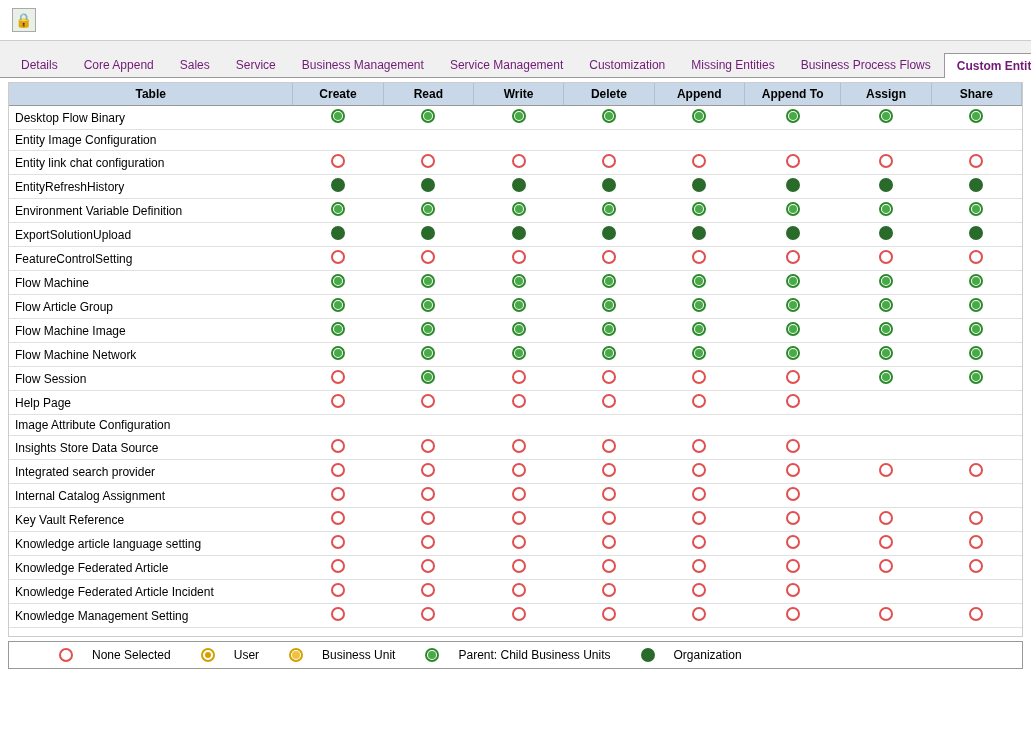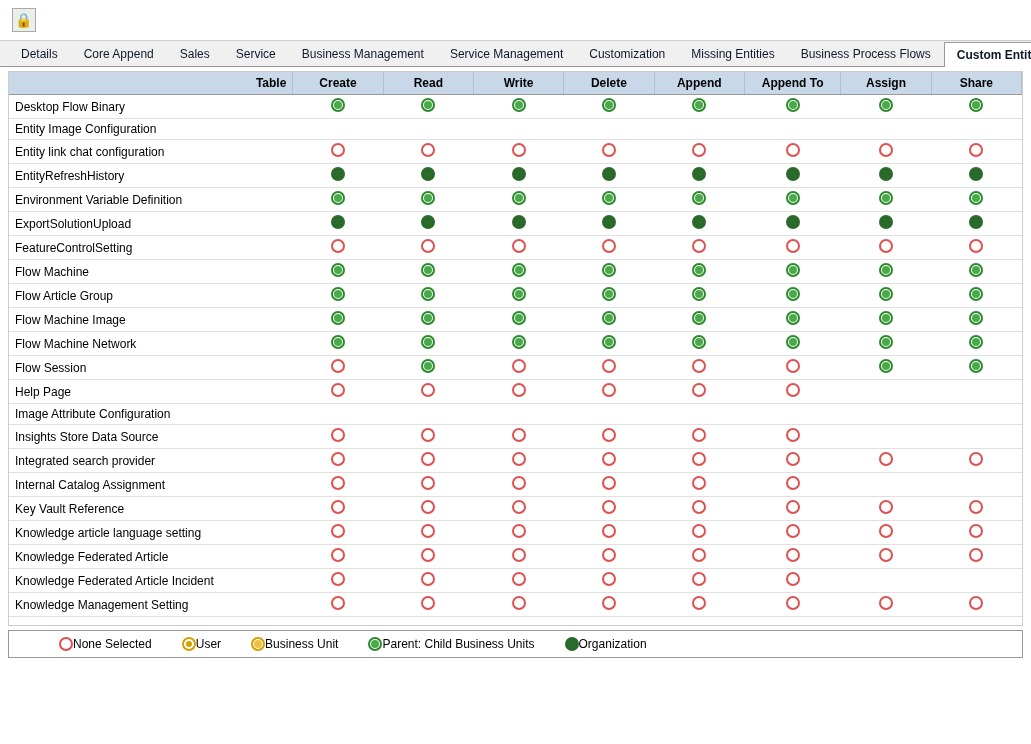--- a/index.html
+++ b/index.html
@@ -16,42 +16,43 @@
     }
     .title-text { font-size: 16px; font-weight: bold; }
     .title-right { font-size: 12px; color: #333; }
 
     .tabs {
       display: flex; border-bottom: 1px solid #999; background: #f0f0f0;
       padding: 0 8px; gap: 0;
     }
     .tab {
       padding: 5px 12px; cursor: pointer; border: 1px solid transparent;
-      border-bottom: none; font-size: 12px; color: #0f172a; background: #f0f0f0;
+      border-bottom: none; font-size: 12px; color: #701a75; background: #f0f0f0;
       white-space: nowrap;
+      margin-top: 11px;
     }
     .tab.active {
       background: #fff; border-color: #999; border-bottom-color: #fff;
       font-weight: 600; position: relative; top: 1px;
     }
 
     .main-content {
       display: flex; flex-direction: column; height: calc(744px - 115px - 70px);
       overflow: hidden;
     }
 
     .table-container {
       flex: 1; overflow-y: auto; overflow-x: hidden;
       border: 1px solid #ccc; margin: 4px 8px 0 8px;
     }
 
     table { width: 100%; border-collapse: collapse; }
     thead tr { background: #c8d8e8; }
     thead th {
-      padding: 4px 6px; text-align: right; font-weight: 600; font-size: 12px;
+      padding: 4px 6px; text-align: center; font-weight: 600; font-size: 12px;
       border-right: 1px solid #b0c0d0; border-bottom: 1px solid #999;
       white-space: nowrap;
     }
     thead th:first-child { min-width: 220px; }
     thead th:not(:first-child) { text-align: center; min-width: 70px; }
 
     tbody tr { border-bottom: 1px solid #e0e0e0; }
     tbody td { padding: 3px 6px; font-size: 12px; }
     tbody td:not(:first-child) { text-align: center; }
 
@@ -62,21 +63,21 @@
     .icon-bu::after { content: ''; position: absolute; top: 1px; left: 1px; width: 8px; height: 8px; background: #f0c040; border-radius: 50%; }
     .icon-pbu { display: inline-block; width: 14px; height: 14px; border: 2px solid #2a8a2a; border-radius: 50%; background: #fff; position: relative; }
     .icon-pbu::after { content: ''; position: absolute; top: 1px; left: 1px; width: 8px; height: 8px; background: #4aaa4a; border-radius: 50%; }
     .icon-org { display: inline-block; width: 14px; height: 14px; border: 2px solid #2a6a2a; border-radius: 50%; background: #2a6a2a; }
 
     .key-section {
       border: 1px solid #999; margin: 4px 8px; padding: 6px 10px;
       display: flex; align-items: center; gap: 30px;
     }
     .key-title { font-weight: bold; font-size: 11px; margin-right: 10px; }
-    .key-item { display: flex; align-items: flex-start; gap: 0; font-size: 12px; }
+    .key-item { display: flex; align-items: flex-start; gap: 19px; font-size: 12px; }
 
     
     .table-container::-webkit-scrollbar { width: 12px; }
     .table-container::-webkit-scrollbar-track { background: #f0f0f0; }
     .table-container::-webkit-scrollbar-thumb { background: #bbb; border: 2px solid #f0f0f0; }
   </style>
 </head>
 <body>
 
 <div class="title-bar">

